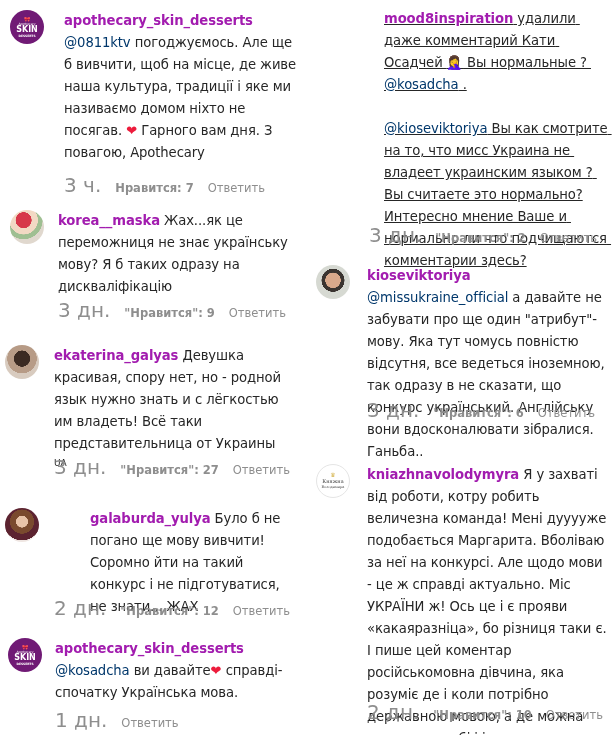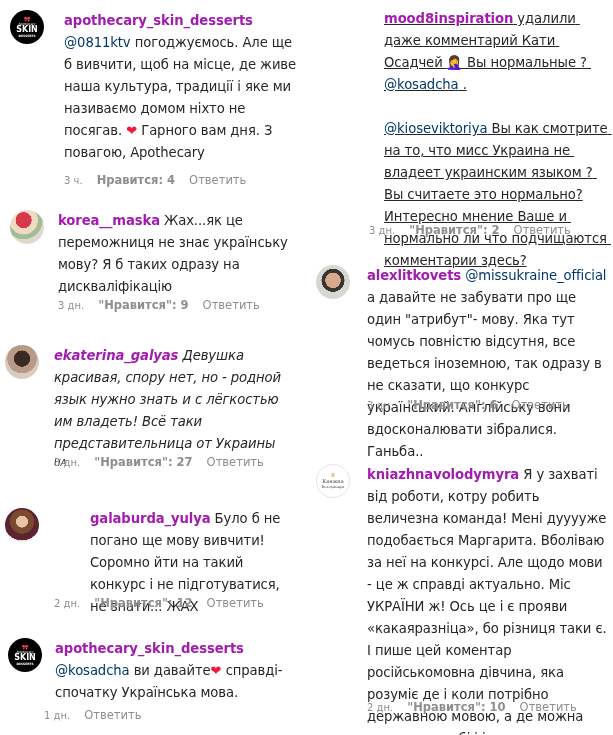--- a/index.html
+++ b/index.html
@@ -24,26 +24,26 @@
     }
     .col-right .body { left: 61px; }
     .username { font-weight: bold; color: #a21caf; }
     .mention { color: #00376b; }
     .text { white-space: pre-wrap; }
     .meta {
       position: absolute; left: 64px;
       font-size: 11.5px; color: #8e8e8e; white-space: nowrap;
     }
     .col-right .meta { left: 61px; }
-    .meta .time { font-size: 10px; margin-right: 14px; }
+    .meta .time { font-size: 20px; margin-right: 14px; }
     .meta .likes { font-weight: bold; margin-right: 14px; }
     .meta .reply { font-weight: normal; }
     .heart { color: #ed1c3c; }
     
-    .av-skin { background: #000000; color: #fff; text-align: center; font-family: "DejaVu Sans", sans-serif; }
+    .av-skin { background: #701a75; color: #fff; text-align: center; font-family: "DejaVu Sans", sans-serif; }
     .av-skin .bow { font-size: 5px; line-height: 6px; padding-top: 6px; }
     .av-skin .small { font-size: 3px; line-height: 4px; }
     .av-skin .big { font-size: 8px; font-weight: bold; line-height: 8px; }
     .av-skin .sub { font-size: 3px; line-height: 4px; font-weight: bold; }
     .av-korea { background: radial-gradient(circle at 40% 30%, #d7384a 0 25%, #f2d9c4 26% 45%, #9fbf92 46% 60%, #e0d8ce 61%); }
     .av-ekat { background: radial-gradient(circle at 50% 40%, #3b2a22 0 30%, #b79b86 31% 55%, #d8cbbf 56%); }
     .av-gala { background: radial-gradient(circle at 50% 40%, #e8c3a8 0 22%, #7a4a2e 23% 45%, #5c2330 46% 70%, #efe6e2 71%); }
     .av-mood { background: linear-gradient(180deg, #c9c3bd 0 45%, #6b4a35 46% 55%, repeating-linear-gradient(90deg, #222 0 4px, #eee 4px 8px) 56%); }
     .av-alex { background: radial-gradient(circle at 50% 45%, #d9a98b 0 30%, #3a3430 31% 45%, #d6d9d2 46%); }
     .av-kniaz { background: #ffffff; border: 1px solid #e5e5e5; box-sizing: border-box; font-family: "DejaVu Serif", serif; font-size: 5px; line-height: 6px; text-align: center; color: #444; }
@@ -59,37 +59,37 @@
       <div class="bow">🎀</div>
       <div class="small">Apothecary</div>
       <div class="big">SKIN</div>
       <div class="sub">DESSERTS</div>
     </div>
     <div class="body">
       <div class="username">apothecary_skin_desserts</div>
       <span class="mention">@0811ktv</span><span class="text"> погоджуємось. Але ще б вивчити, щоб на місце, де живе наша культура, традиції і яке ми називаємо домом ніхто не посягав. </span><span class="heart">❤</span><span class="text"> Гарного вам дня. З повагою, Apothecary</span>
     </div>
     <div class="meta" style="top:163px;">
-      <span class="time">3 ч.</span><span class="likes">Нравится: 4</span><span class="reply">Ответить</span>
+      <span class="time">3 ч.</span><span class="likes">Нравится: 7</span><span class="reply">Ответить</span>
     </div>
   </div>
 
   <div class="comment" style="top:210px;">
     <div class="avatar av-korea"></div>
     <div class="body" style="left:58px;">
       <span class="username">korea__maska</span><span class="text"> Жах...як це переможниця не знає українську мову? Я б таких одразу на дискваліфікацію</span>
     </div>
     <div class="meta" style="top:88px; left:58px;">
       <span class="time">3 дн.</span><span class="likes">"Нравится": 9</span><span class="reply">Ответить</span>
     </div>
   </div>
 
   <div class="comment" style="top:345px;">
     <div class="avatar av-ekat" style="left:5px;"></div>
-    <div class="body" style="left:54px;font-style:italic;">
+    <div class="body" style="left:54px;">
       <span class="username">ekaterina_galyas</span><span class="text"> Девушка красивая, спору нет, но - родной язык нужно знать и с лёгкостью им владеть! Всё таки представительница от Украины</span>
       <div style="font-size:9px; line-height:16px;">UA</div>
     </div>
     <div class="meta" style="top:110px; left:54px;">
       <span class="time">3 дн.</span><span class="likes">"Нравится": 27</span><span class="reply">Ответить</span>
     </div>
   </div>
 
   <div class="comment" style="top:508px;">
     <div class="avatar av-gala" style="left:5px;"></div>
@@ -104,21 +104,21 @@
   <div class="comment" style="top:638px;">
     <div class="avatar av-skin" style="left:8px;">
       <div class="bow">🎀</div>
       <div class="small">Apothecary</div>
       <div class="big">SKIN</div>
       <div class="sub">DESSERTS</div>
     </div>
     <div class="body" style="left:55px;">
       <span class="username">apothecary_skin_desserts</span> <span class="mention">@kosadcha</span><span class="text"> ви давайте</span><span class="heart">❤</span><span class="text"> справді- спочатку Українська мова.</span>
     </div>
-    <div class="meta" style="top:70px; left:44px;">
+    <div class="meta" style="top:70px; left:55px;">
       <span class="time">1 дн.</span><span class="reply">Ответить</span>
     </div>
   </div>
 </div>
 
 <div class="col col-right">
 
   <div class="comment" style="top:8px;">
     <div class="avatar av-mood" style="left:13px;"></div>
     <div class="body" style="left:78px;text-decoration:underline;">
@@ -128,21 +128,21 @@
 Интересно мнение Ваше и нормально ли что подчищаются комментарии здесь?</span>
     </div>
     <div class="meta" style="top:215px; left:63px;">
       <span class="time">3 дн.</span><span class="likes">"Нравится": 2</span><span class="reply">Ответить</span>
     </div>
   </div>
 
   <div class="comment" style="top:265px;">
     <div class="avatar av-alex" style="left:10px;"></div>
     <div class="body" style="left:61px;">
-      <span class="username">alexlitkovets</span> <span class="mention">@missukraine_official</span><span class="text"> а давайте не забувати про ще один "атрибут"- мову. Яка тут чомусь повністю відсутня, все ведеться іноземною, так одразу в не сказати, що конкурс український. Англійську вони вдосконалювати зібралися. Ганьба..</span>
+      <span class="username">kioseviktoriya</span> <span class="mention">@missukraine_official</span><span class="text"> а давайте не забувати про ще один "атрибут"- мову. Яка тут чомусь повністю відсутня, все ведеться іноземною, так одразу в не сказати, що конкурс український. Англійську вони вдосконалювати зібралися. Ганьба..</span>
     </div>
     <div class="meta" style="top:133px; left:61px;">
       <span class="time">3 дн.</span><span class="likes">"Нравится": 6</span><span class="reply">Ответить</span>
     </div>
   </div>
 
   <div class="comment" style="top:464px;">
     <div class="avatar av-kniaz" style="left:10px;">
       <div class="crown">♛</div>
       <div>Княжна</div>

